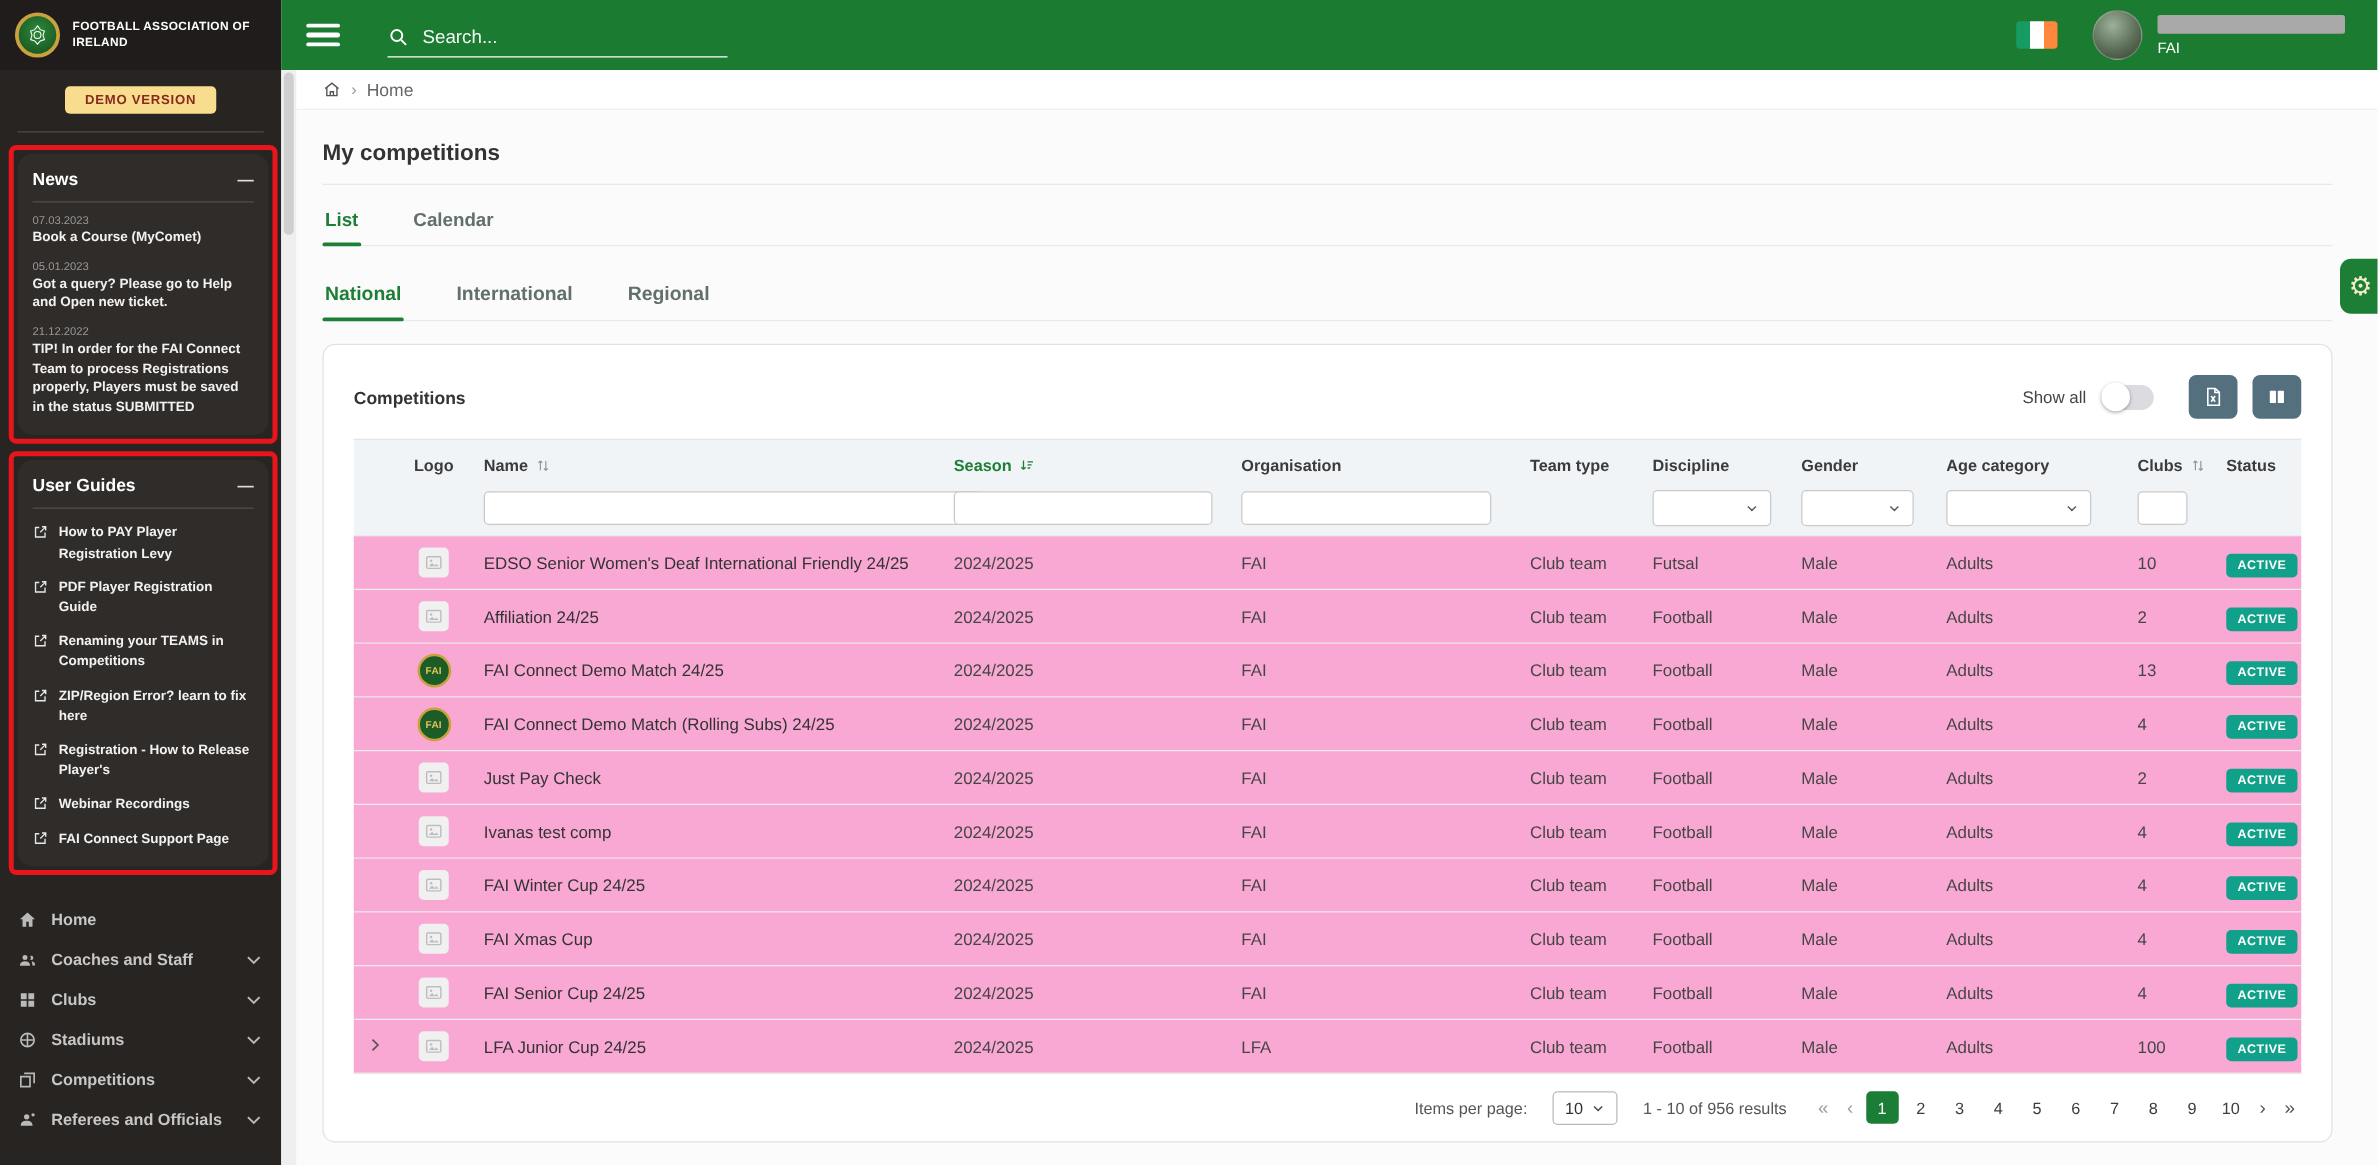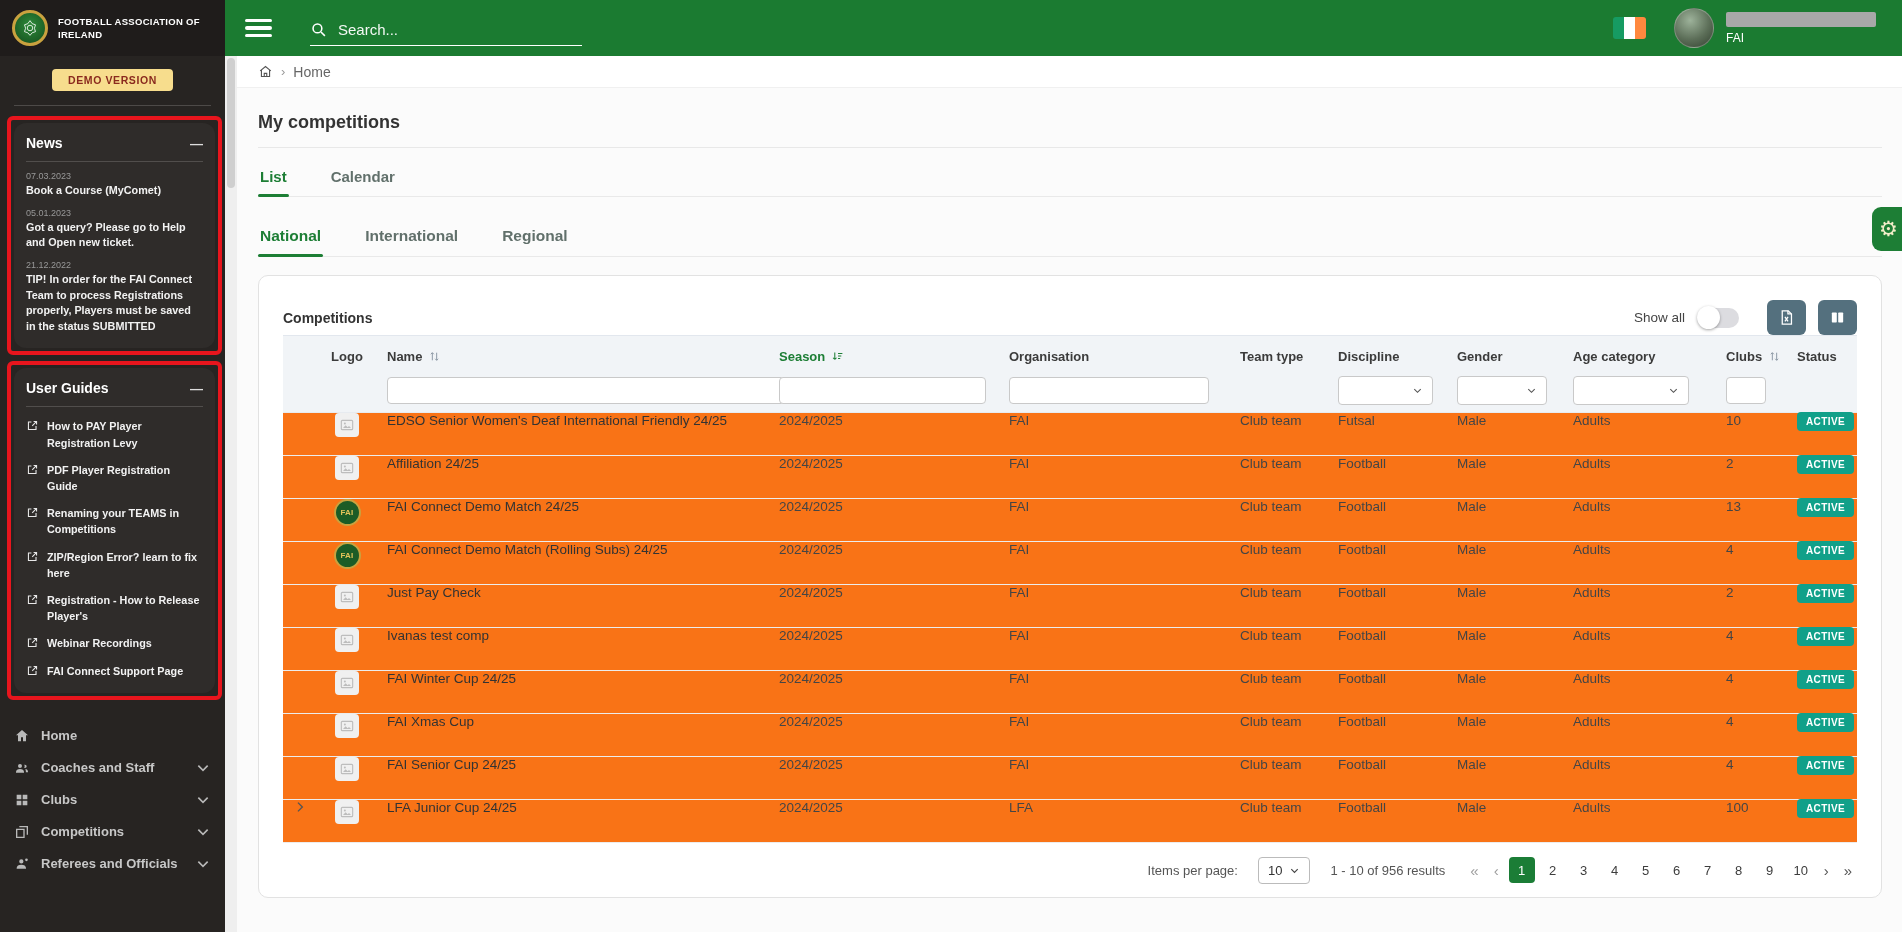--- a/index.html
+++ b/index.html
@@ -52,21 +52,21 @@
   .avatar { width:40px; height:40px; border-radius:50%; background:radial-gradient(circle at 40% 30%, #9db29a, #5c6e58 55%, #31402f); border:1px solid rgba(255,255,255,.25); margin-right:12px; cursor:pointer; }
   .user-meta { display:flex; flex-direction:column; gap:4px; }
   .redacted { width:150px; height:15px; background:#a8a8a8; border-radius:2px; }
   .user-org { color:#fff; font-size:12px; }
 
   .breadcrumb { height:32px; background:#fff; display:flex; align-items:center; gap:8px; padding-left:21px; margin-left:12px; color:#666; font-size:14px; border-bottom:1px solid #f0f0f0; flex-shrink:0; }
   .breadcrumb .icon { color:#555; }
   .breadcrumb .icon svg { width:15px; height:15px; }
   .crumb-sep { color:#999; font-size:13px; }
 
-  .content { margin-left:12px; padding:0 20px 0 21px; position:relative; flex:1; }
+  .content { margin-left:12px; padding:0 36px 0 21px; position:relative; flex:1; }
   .page-title { font-size:18px; font-weight:bold; color:#333; margin-top:24px; }
   .title-divider { border-top:1px solid #e8e8e8; margin-top:14px; }
   .tabs { display:flex; gap:40px; border-bottom:1px solid #e9e9e9; margin-top:30px; }
   .tab { font-size:15.5px; font-weight:bold; color:#61706b; padding:0 2px 11px; position:relative; cursor:pointer; }
   .tab.active { color:#1d7e35; }
   .tab.active::after { content:""; position:absolute; left:0; right:0; bottom:-1px; height:3px; background:#1d7e35; border-radius:2px; }
   .tabs.sub { margin-top:20px; }
   .tabs.sub .tab { font-size:15px; }
 
   .gear-btn { position:absolute; right:-16px; top:119px; width:46px; height:44px; background:#1d7e35; border-radius:9px; color:#f3eec9; display:flex; align-items:center; font-size:21px; padding-left:7px; z-index:4; cursor:pointer; }
@@ -75,21 +75,21 @@
   .card { margin-top:18px; background:#fff; border:1px solid #e2e2e2; border-radius:10px; padding:24px 24px 0; }
   .card-head { display:flex; align-items:center; justify-content:space-between; }
   .card-title { font-size:14px; font-weight:bold; color:#333; }
   .card-actions { display:flex; align-items:center; gap:12px; }
   .show-all-label { font-size:13.5px; color:#444; }
   .toggle { width:42px; height:20px; border-radius:10px; background:#dcdce0; position:relative; margin-right:16px; cursor:pointer; }
   .toggle::after { content:""; position:absolute; left:0; top:-2px; width:23px; height:23px; background:#fff; border-radius:50%; box-shadow:0 1px 3px rgba(0,0,0,.35); }
   .icon-btn { width:39px; height:35px; background:#54707e; border:none; border-radius:6px; color:#fff; display:flex; align-items:center; justify-content:center; cursor:pointer; }
   .icon-btn svg { width:17px; height:17px; }
 
-  .thead { background:#f1f4f7; border-top:1px solid #e2e7ee; border-bottom:1px solid #e7ebf0; padding-top:8px; }
+  .thead { margin-top:16px; background:#f1f4f7; border-top:1px solid #e2e7ee; border-bottom:1px solid #e7ebf0; padding-top:8px; }
   .th-row { display:flex; align-items:center; height:24px; }
   .filter-row { display:flex; align-items:center; height:44px; }
   .th { font-size:13px; font-weight:bold; color:#3b3b3b; display:flex; align-items:center; gap:6px; }
   .th.sorted { color:#1d7e35; }
   .sort-ic { color:#8b97a3; }
   .sort-ic svg { width:13px; height:13px; }
   .th.sorted .sort-ic { color:#1d7e35; }
 
   .col-expand { width:34px; flex-shrink:0; display:flex; justify-content:center; }
   .col-logo   { width:60px; flex-shrink:0; display:flex; justify-content:center; }
@@ -107,21 +107,21 @@
   .col-name .f-input { width:398px; }
   .col-season .f-input { width:207px; }
   .col-org .f-input { width:200px; }
   .col-clubs .f-input { width:40px; }
   .f-select { height:29px; border:1px solid #c9c9c9; border-radius:4px; background:#fff; display:flex; align-items:center; justify-content:flex-end; padding:0 9px; color:#555; cursor:pointer; }
   .f-select svg { width:11px; height:11px; }
   .col-disc .f-select { width:95px; }
   .col-gender .f-select { width:90px; }
   .col-age .f-select { width:116px; }
 
-  .trow { display:flex; height:43px; border-bottom:1px solid #ececec; font-size:13.5px; color:#454545; background:#f97316; }
+  .trow { display:flex; align-items:center; height:43px; border-bottom:1px solid #ececec; font-size:13.5px; color:#454545; background:#f9a8d4; }
   .trow .col-name { color:#333; white-space:nowrap; overflow:hidden; text-overflow:ellipsis; }
   .logo-ph { width:24px; height:24px; background:#f0f0f0; border-radius:4px; display:flex; align-items:center; justify-content:center; color:#bdbdbd; }
   .logo-ph svg { width:16px; height:16px; }
   .fai-logo { width:27px; height:27px; border-radius:50%; background:#1c5c26; border:2px solid #c9a23f; color:#e3c35a; font-size:8px; font-weight:bold; display:flex; align-items:center; justify-content:center; letter-spacing:.2px; }
   .badge { background:#11a089; color:#fff; font-size:10px; font-weight:bold; letter-spacing:.4px; padding:4px 9px; border-radius:4px; }
   .expand-ic { color:#555; cursor:pointer; }
   .expand-ic svg { width:14px; height:14px; }
 
   .pager { display:flex; align-items:center; justify-content:flex-end; gap:20px; height:54px; font-size:13px; color:#555; }
   .pp-select { display:flex; align-items:center; gap:7px; border:1px solid #bbb; border-radius:4px; padding:5px 9px; color:#333; cursor:pointer; }
@@ -264,20 +264,34 @@
             </svg>
           </span>
         </div>
         <div class="nav-item">
           <span class="icon ">
             <svg viewBox="0 0 24 24">
               <path fill="currentColor" d="M4 4h7v7H4zM13 4h7v7h-7zM4 13h7v7H4zM13 13h7v7h-7z"></path>
             </svg>
           </span>
           <span class="nav-label">Clubs</span>
+          <span class="icon nav-chev">
+            <svg viewBox="0 0 24 24">
+              <path fill="none" stroke="currentColor" stroke-width="2.4" d="M5 8.5l7 7 7-7"></path>
+            </svg>
+          </span>
+        </div>
+        <div class="nav-item">
+          <span class="icon ">
+            <svg viewBox="0 0 24 24">
+              <path fill="currentColor" fill-rule="evenodd" d="M12 3a9 9 0 1 0 0 18A9 9 0 0 0 12 3zm0 2a7 7 0 1 1 0 14 7 7 0 0 1 0-14z"></path>
+              <path fill="currentColor" d="M4.5 11h15v2h-15zM11 4h2v16h-2z"></path>
+            </svg>
+          </span>
+          <span class="nav-label">Stadiums</span>
           <span class="icon nav-chev">
             <svg viewBox="0 0 24 24">
               <path fill="none" stroke="currentColor" stroke-width="2.4" d="M5 8.5l7 7 7-7"></path>
             </svg>
           </span>
         </div>
         <div class="nav-item">
           <span class="icon ">
             <svg viewBox="0 0 24 24">
               <path fill="currentColor" d="M8 3h13v13h-2V5H8V3z"></path>

